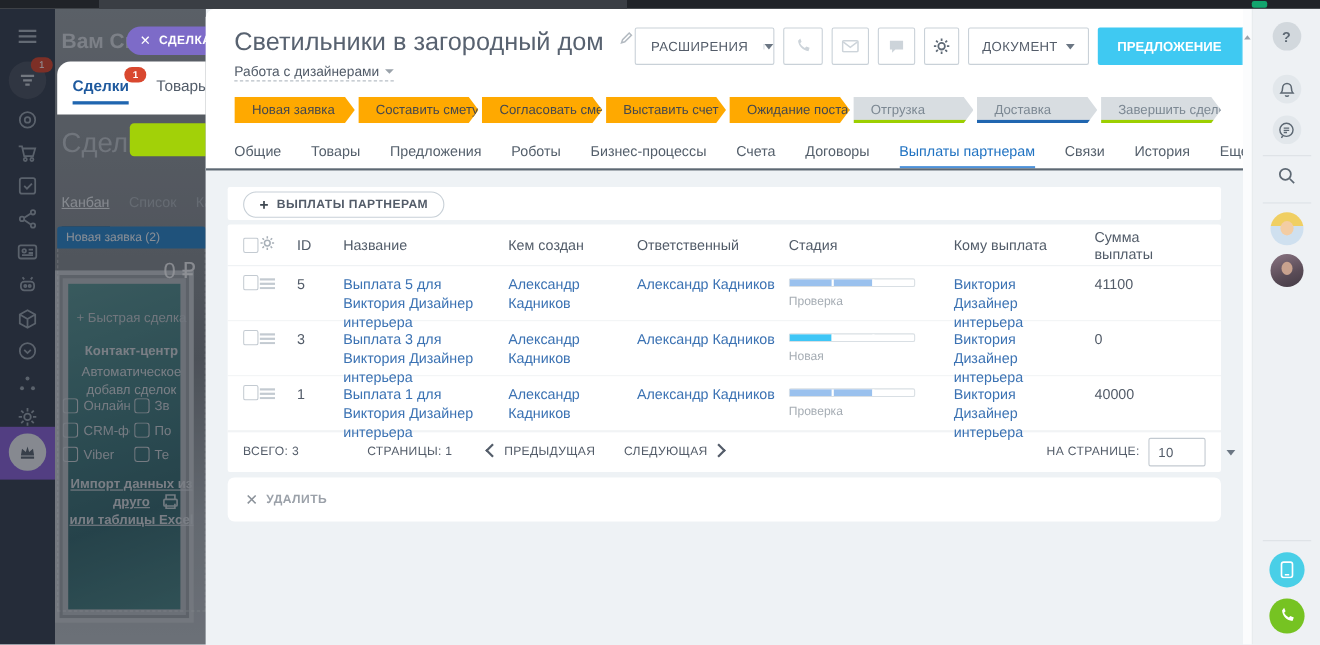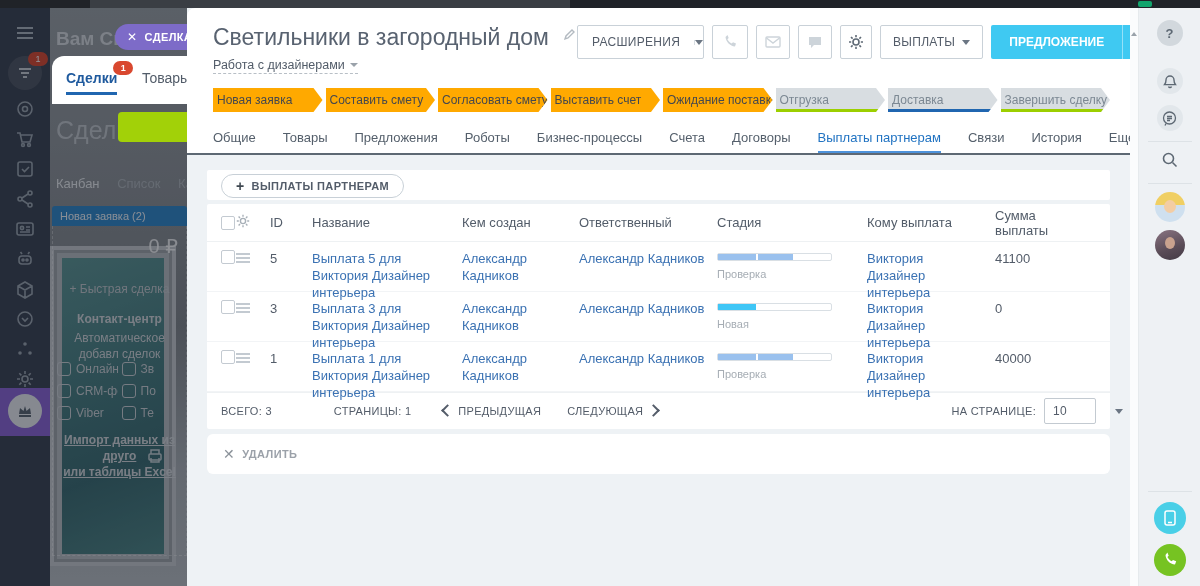--- a/index.html
+++ b/index.html
@@ -30,21 +30,21 @@
   .crown-band{position:absolute;left:0;top:380px;width:50px;height:48px;background:#8a63d6;}
   .crown-circ{position:absolute;left:8px;top:6px;width:34px;height:34px;border-radius:50%;background:#e9ecef;
     display:flex;align-items:center;justify-content:center;}
 
   .bd-content{position:absolute;left:50px;top:0;width:137px;height:578px;}
   .bd-logo{position:absolute;left:6px;top:20px;font-size:19px;font-weight:bold;color:#d7dbde;white-space:nowrap;}
   .bd-title{position:absolute;left:6px;top:108px;font-size:25px;color:#c2c7cb;white-space:nowrap;}
   .bd-greenbtn{position:absolute;left:118px;top:112px;width:69px;height:30px;background:#a2d108;border-radius:4px 0 0 4px;z-index:3;}
   .bd-viewtabs{position:absolute;left:6px;top:168px;font-size:13px;color:#aeb4b9;white-space:nowrap;}
   .bd-viewtabs .vt{margin-right:14px;}
-  .bd-viewtabs .vt.active{color:#e8ebed;border-bottom:2px solid #0c4a6e;padding-bottom:15px;}
+  .bd-viewtabs .vt.active{color:#e8ebed;border-bottom:2px solid #0c4a6e;padding-bottom:15px;text-decoration:underline;}
   .bd-colhead{position:absolute;left:2px;top:198px;width:135px;height:20px;background:#2f87c9;border-radius:3px 3px 0 0;
     color:#eef4f8;font-size:11px;line-height:20px;padding-left:8px;box-sizing:border-box;white-space:nowrap;z-index:1;}
   .bd-col{position:absolute;left:2px;top:218px;width:135px;height:330px;border:1px dashed rgba(255,255,255,.35);border-top:none;box-sizing:border-box;}
   .bd-amount{position:absolute;right:8px;top:8px;font-size:20px;color:rgba(255,255,255,.85);}
   .bd-quick{position:absolute;left:0;right:0;top:56px;text-align:center;font-size:12px;color:#c3c9cd;white-space:nowrap;overflow:hidden;}
   .bd-empty{position:absolute;left:0;right:0;top:86px;color:#d4d8db;font-size:12px;text-align:center;}
   .bd-empty .t1{font-weight:bold;margin-bottom:4px;white-space:nowrap;}
   .bd-empty .t2{line-height:16px;}
   .channels{display:grid;grid-template-columns:1fr 1fr;gap:8px 4px;padding:0 4px;margin-bottom:12px;}
   .chan{display:flex;align-items:center;font-size:12px;color:#ccd1d5;overflow:hidden;white-space:nowrap;}
@@ -80,21 +80,21 @@
   .tb-split .main{padding:0 14px;display:flex;align-items:center;}
   .tb-split .arrow{width:26px;border-left:1px solid #d8dee3;display:flex;align-items:center;justify-content:center;}
   .tri-dn{width:0;height:0;border-left:4px solid transparent;border-right:4px solid transparent;border-top:5px solid #6b7683;}
   .tb-ico{width:36px;}
   .btn-doc{padding:0 12px;gap:7px;}
   .btn-offer{background:#3fc9f2;border:none;color:#fff;font-weight:bold;display:flex;padding:0;border-radius:2px;}
   .btn-offer .main{padding:0 18px;display:flex;align-items:center;}
   .btn-offer .arrow{width:28px;border-left:1px solid rgba(255,255,255,.45);display:flex;align-items:center;justify-content:center;}
 
   .stagebar{position:absolute;left:26px;right:20px;top:80px;height:24px;display:flex;gap:3px;}
-  .stage{flex:1 1 0;position:relative;font-size:12px;line-height:24px;padding-left:4px;box-sizing:border-box;
+  .stage{flex:1 1 0;position:relative;font-size:12px;line-height:24px;padding-left:16px;box-sizing:border-box;
     white-space:nowrap;overflow:hidden;clip-path:polygon(0 0,calc(100% - 9px) 0,100% 50%,calc(100% - 9px) 100%,0 100%);}
   .stage.done{background:#ffa900;color:#45484d;}
   .stage.future{background:#d8dde1;color:#7c8893;}
   .stage .ul{position:absolute;left:0;right:0;bottom:0;height:3px;}
 
   .dealtabs{position:absolute;left:26px;right:20px;top:118px;height:27px;display:flex;gap:27px;align-items:flex-end;font-size:13px;color:#545f6b;}
   .dtab{padding-bottom:8px;white-space:nowrap;cursor:pointer;}
   .dtab.active{color:#2173c2;border-bottom:2px solid #4d92da;padding-bottom:6px;}
   .dtab.more{margin-left:auto;}
   .tabline{position:absolute;left:0;right:0;top:145px;height:2px;background:#5d6873;}
@@ -422,21 +422,21 @@
         </div>
         <div class="tb-btn tb-ico" style="width:32px">
           <svg width="16" height="16">
               <g stroke="#5f6a76" stroke-width="1.6" fill="none">
                 <circle cx="8" cy="8" r="3"></circle>
                 <path d="M8 1v2.2M8 12.8V15M1 8h2.2M12.8 8H15M3 3l1.6 1.6M11.4 11.4L13 13M13 3l-1.6 1.6M4.6 11.4L3 13"></path>
               </g>
             </svg>
         </div>
         <div class="tb-btn btn-doc">
-          <span>ВЫПЛАТЫ</span>
+          <span>ДОКУМЕНТ</span>
           <span class="tri-dn"></span>
         </div>
         <div class="btn-offer" style="width:145px;font-size:12px">
           <span class="main">ПРЕДЛОЖЕНИЕ</span>
           <span class="arrow"></span>
         </div>
       </div>
 
       <div class="stagebar" id="stagebar">
   <div class="stage done">

